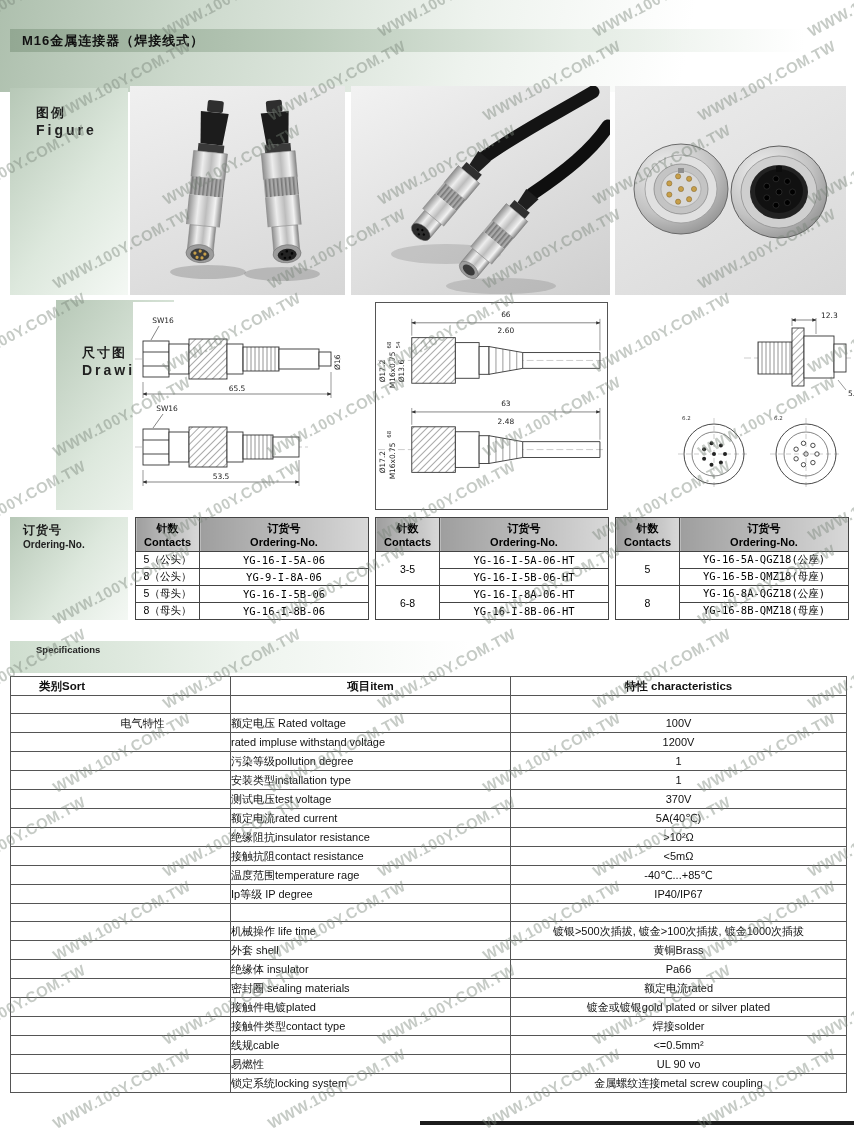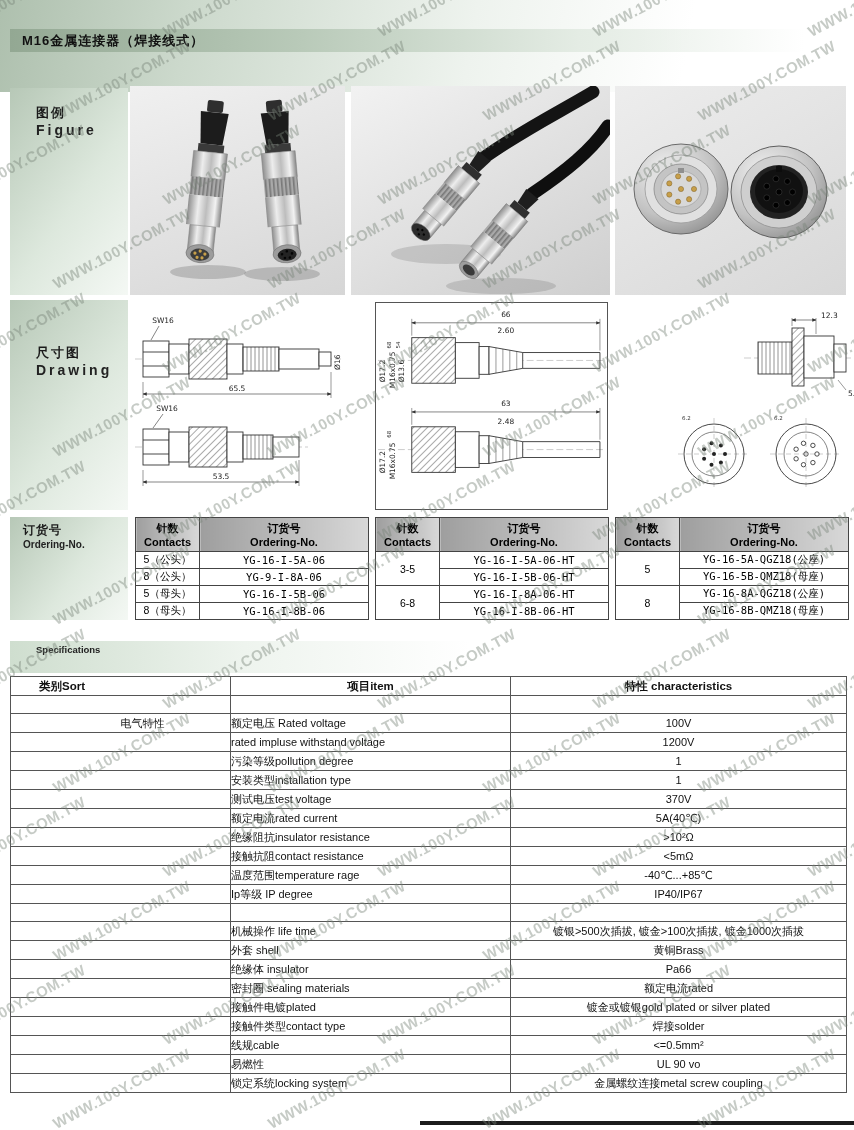--- a/index.html
+++ b/index.html
@@ -13,21 +13,21 @@
   .title-bar { position:absolute; left:10px; top:29px; width:836px; height:23px;
     background:linear-gradient(to right,#93a893,#b9cab9 35%,#e4ece4 68%,rgba(255,255,255,0) 95%);
     display:flex; align-items:center; }
   .title-bar .t { font-size:13px; font-weight:bold; color:#111; padding-left:12px; letter-spacing:1px; }
 
   .side-label { position:absolute; left:10px; width:118px;
     background:linear-gradient(125deg,#b7c8b7,#dde8dd 55%,#f4f8f4); }
   .side-label .cn { font-size:13px; font-weight:bold; color:#1a1a1a; letter-spacing:2px; }
   .side-label .en { font-size:14px; font-weight:bold; color:#222; letter-spacing:3px; }
   #label-figure  { top:88px;  height:207px; padding:16px 0 0 26px; }
-  #label-drawing { top:300px; height:210px; padding:44px 0 0 26px; }
+  #label-drawing { top:300px; height:210px; padding:44px 0 0 26px;margin-left:46px; }
   #label-ordering{ top:517px; height:103px; padding:5px 0 0 13px; }
   #label-ordering .cn { font-size:12px; letter-spacing:1px; }
   #label-ordering .en { font-size:10px; letter-spacing:0; }
   #label-specs { position:absolute; left:10px; top:641px; width:836px; height:32px;
     background:linear-gradient(to right,#cfdecf,#eef4ee 28%,rgba(255,255,255,0) 55%);
     padding:3px 0 0 26px; }
   #label-specs .cn { font-size:12px; font-weight:bold; color:#111; letter-spacing:1px; }
   #label-specs .en { font-size:9.5px; font-weight:bold; color:#222; }
 
   .photo { position:absolute; top:86px; height:209px; }

